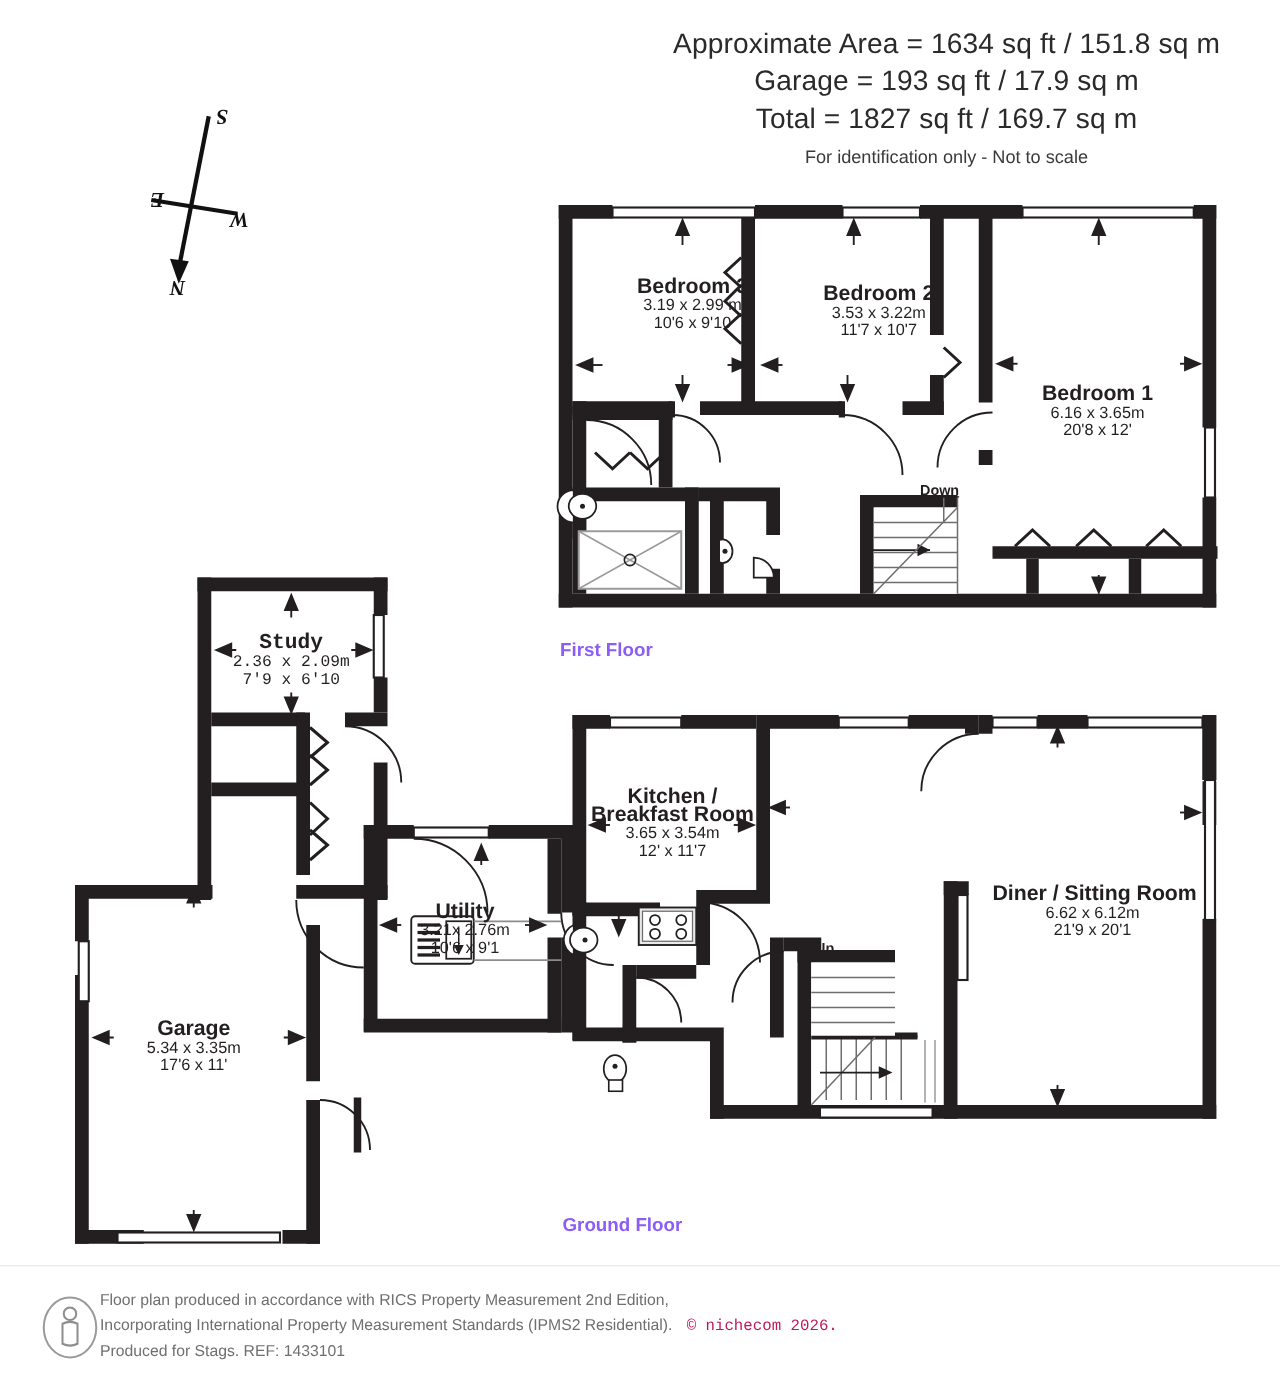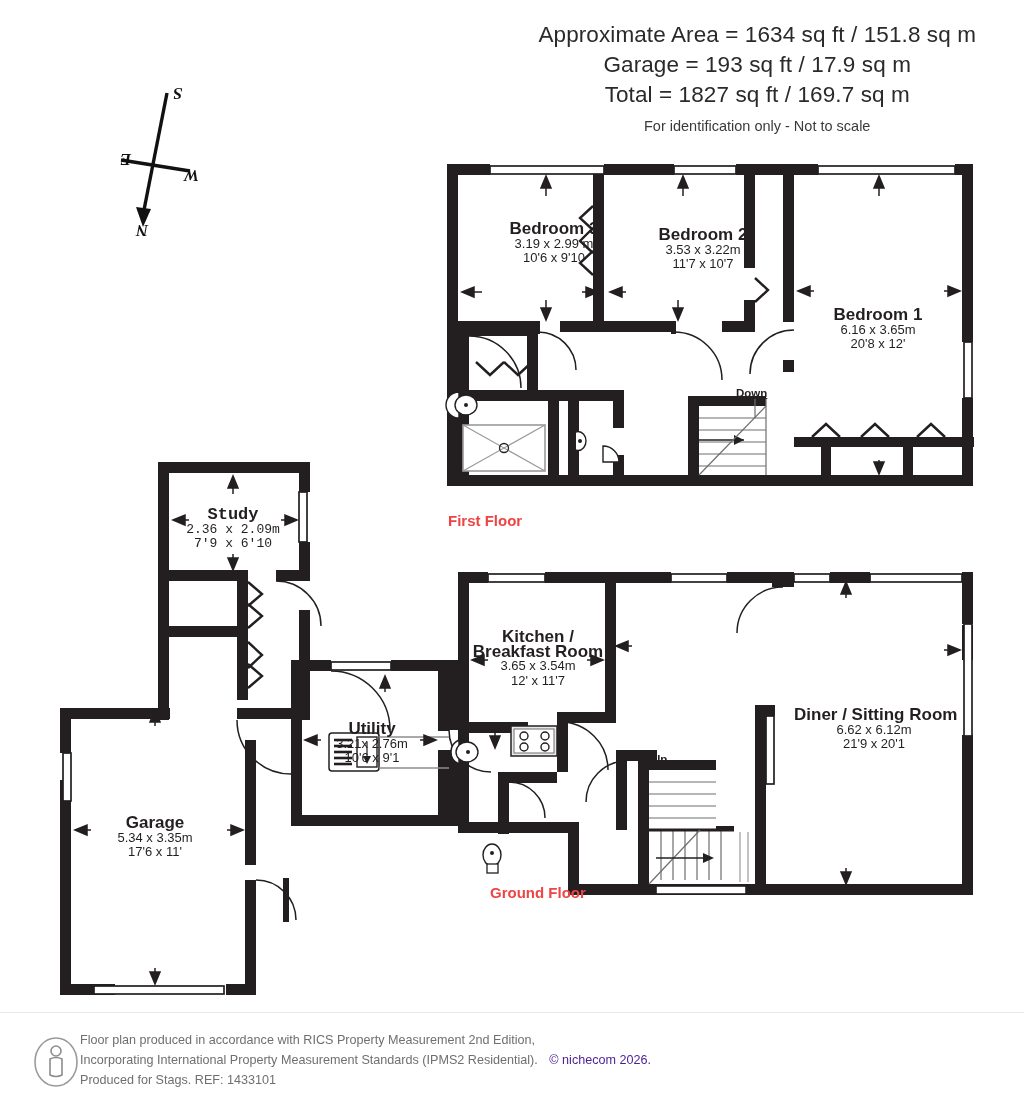--- a/index.html
+++ b/index.html
@@ -15,28 +15,28 @@
 
   
   #compass{position:absolute;left:95px;top:75px;width:130px;height:180px;}
   #compass .lbl{position:absolute;font-size:17px;font-weight:bold;color:#111;
                 transform:rotate(180deg);font-family:"Liberation Serif",serif;font-style:italic;}
 
   .rlabel{position:absolute;text-align:center;line-height:14.5px;white-space:nowrap;}
   .rlabel .nm{font-size:17px;font-weight:bold;color:#231f20;}
   .rlabel .dm{font-size:13px;color:#231f20;}
 
-  .floorlabel{position:absolute;font-size:15px;font-weight:bold;color:#ef4444;}
+  .floorlabel{position:absolute;font-size:15px;font-weight:bold;color:#8b5cf6;}
   .stairword{position:absolute;font-size:11.5px;font-weight:bold;color:#231f20;}
 
   
   #footer{position:absolute;left:0;top:1012px;width:1024px;height:92px;}
   #footer .ftext{position:absolute;left:80px;top:18px;font-size:12.6px;line-height:20px;color:#6f6f6f;}
   #footer .ficon{position:absolute;left:32px;top:24px;width:48px;height:52px;}
-  .nc{color:#4c1d95;}
+  .nc{color:#be185d;font-family:Liberation Mono, monospace;}
   .divline{position:absolute;left:0;top:0;width:1024px;height:1px;background:#e9e9e9;}
 </style>
 </head>
 <body>
 
 <div id="header">
   <div class="hline">Approximate Area = 1634 sq ft / 151.8 sq m</div>
   <div class="hline">Garage = 193 sq ft / 17.9 sq m</div>
   <div class="hline">Total = 1827 sq ft / 169.7 sq m</div>
   <div class="hnote">For identification only - Not to scale</div>
@@ -482,21 +482,21 @@
 
   <div class="rlabel" style="left:794px;top:258px;width:160px;">
     <div class="nm">Diner / Sitting Room</div>
     <div class="dm">6.62 x 6.12m</div>
     <div class="dm">21'9 x 20'1</div>
   </div>
 
   <div class="stairword" style="left:652px;top:303px;">Up</div>
 </div>
 
-<div class="floorlabel" style="left:450px;top:884px;margin-left:40px;">Ground Floor</div>
+<div class="floorlabel" style="left:450px;top:972px;">Ground Floor</div>
 
 <div id="footer">
   <div class="divline"></div>
   <div class="ficon">
     <svg width="48" height="52" viewBox="0 0 48 52">
       <ellipse cx="24" cy="26" rx="21" ry="24" fill="none" stroke="#9a9a9a" stroke-width="1.6"></ellipse>
       <circle cx="24" cy="15" r="5" fill="none" stroke="#8d8d8d" stroke-width="1.6"></circle>
       <path d="M18 23 q6 -3 12 0 l0 16 q-6 3 -12 0 Z" fill="none" stroke="#8d8d8d" stroke-width="1.6"></path>
     </svg>
   </div>

